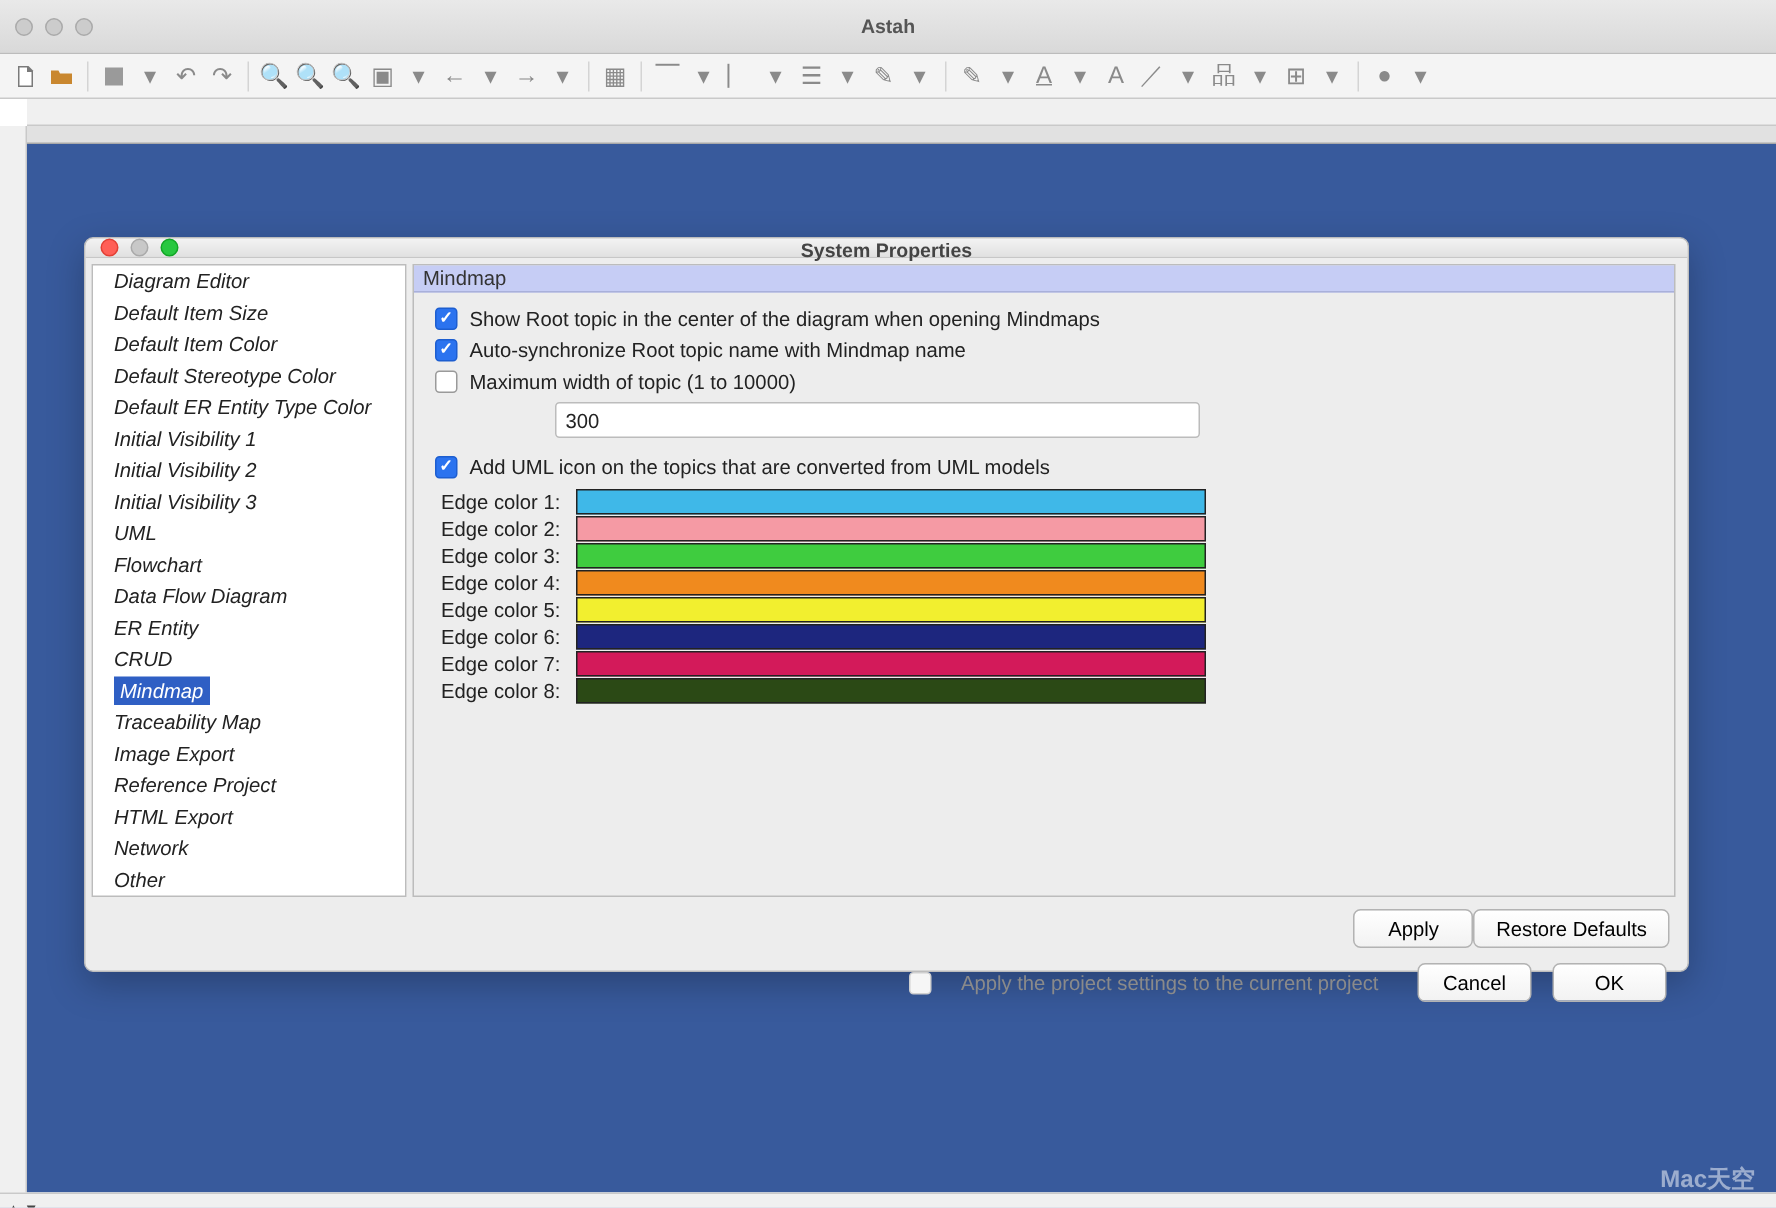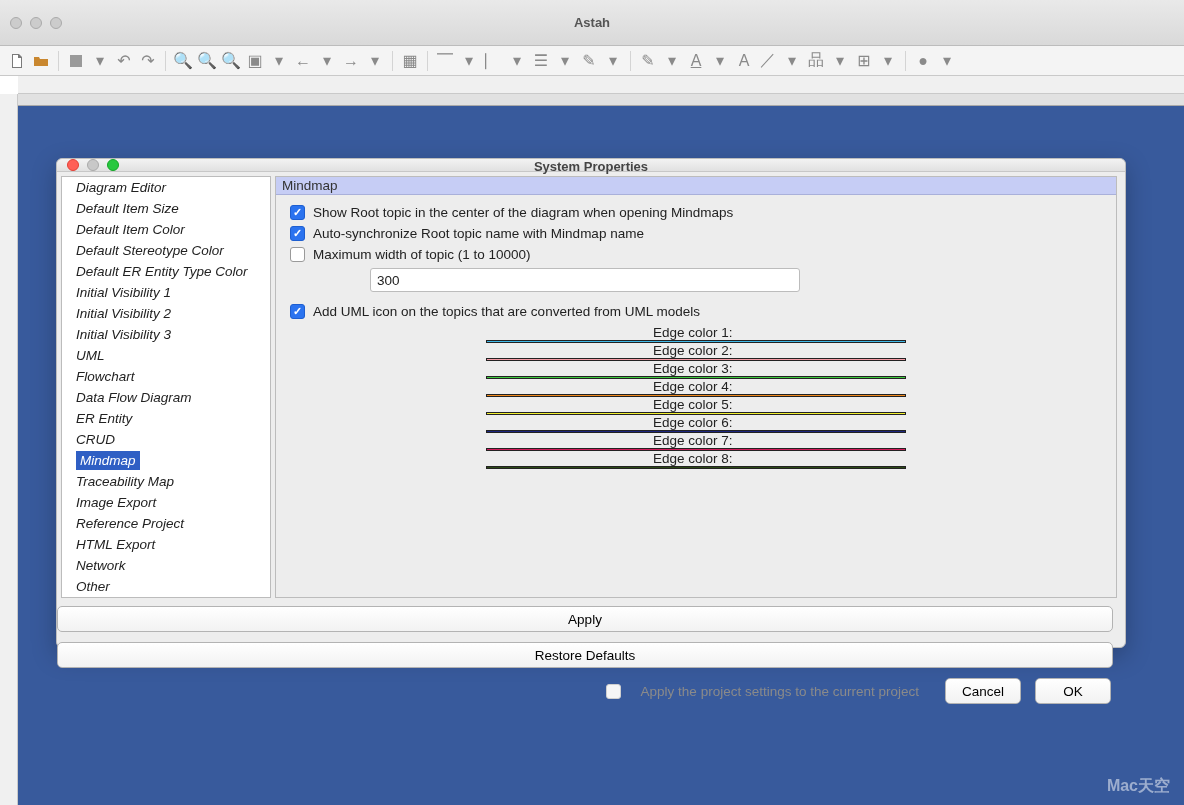--- a/index.html
+++ b/index.html
@@ -1,19 +1,19 @@
 <!DOCTYPE html>
 <html><head>
 <meta charset="utf-8">
 <style>
 * { box-sizing: border-box; margin: 0; padding: 0; font-family: "Helvetica Neue", Arial, sans-serif; }
 body { width: 1184px; height: 805px; background: #fff; overflow: hidden; position: relative; }
 
 
-.main-titlebar { height: 46px; background: linear-gradient(#e9e9e9, #d9d9d9); border-bottom: 1px solid #bcbcbc; display: flex; align-items: center; position: relative; }
+.main-titlebar { height: 36px; background: linear-gradient(#e9e9e9, #d9d9d9); border-bottom: 1px solid #bcbcbc; display: flex; align-items: center; position: relative; }
 .traffic-lights { display: flex; gap: 8px; margin-left: 10px; }
 .tl { width: 12px; height: 12px; border-radius: 50%; background: #ccc; border: 0.5px solid #aaa; }
 .main-title { position: absolute; left: 0; right: 0; text-align: center; font-size: 13px; font-weight: bold; color: #555; }
 
 
 .toolbar { height: 30px; background: #f4f4f4; border-bottom: 1px solid #c9c9c9; display: flex; align-items: center; gap: 6px; padding: 0 8px; }
 .tb-icon { width: 18px; height: 18px; display: inline-flex; align-items: center; justify-content: center; color: #8a8a8a; }
 .tb-sep { width: 1px; height: 20px; background: #d4d4d4; margin: 0 2px; }
 
 
@@ -54,25 +54,25 @@
 .content-body { padding: 10px 14px; font-size: 13.5px; color: #222; }
 
 .chk-row { display: flex; align-items: center; gap: 8px; margin-bottom: 6px; }
 .chk { width: 15px; height: 15px; border-radius: 3px; border: 1px solid #9a9a9a; background: #fff; display: inline-flex; align-items: center; justify-content: center; }
 .chk.checked { background: #2b73ef; border-color: #1d5ed0; }
 .chk.checked::after { content: "✓"; color: #fff; font-size: 11px; font-weight: bold; line-height: 1; }
 
 .num-input { margin: 0 0 12px 80px; width: 430px; height: 24px; border: 1px solid #bcbcbc; background: #fff; border-radius: 3px; padding: 0 6px; font-size: 13.5px; display: flex; align-items: center; }
 
 .color-rows { display: flex; flex-direction: column; gap: 0; }
-.color-row { display: flex; align-items: center; height: 18px; flex-direction: column; }
+.color-row { display: flex; align-items: center; height: 18px; }
 .color-label { width: 90px; text-align: left; font-size: 13.5px; margin-left: 4px; }
 .color-swatch { width: 420px; height: 17px; border: 1px solid #222; }
 
-.btn-row { display: flex; justify-content: flex-end; gap: 10px; padding: 8px 12px 0 0; flex-direction: column; }
+.btn-row { display: flex; justify-content: flex-end; padding: 8px 12px 0 0; }
 .btn { min-width: 130px; height: 26px; border-radius: 5px; border: 1px solid #b3b3b3; background: linear-gradient(#fff,#f2f2f2); font-size: 13.5px; display: flex; align-items: center; justify-content: center; padding: 0 14px; }
 
 .dialog-footer { height: 46px; border-top: none; display: flex; align-items: center; justify-content: flex-end; gap: 14px; padding: 0 14px; }
 .footer-chk-label { font-size: 13.5px; color: #8a8a8a; display: flex; align-items: center; gap: 20px; margin-right: 12px; }
 .footer-chk { width: 15px; height: 15px; border-radius: 3px; border: 1px solid #cfcfcf; background: #f6f6f6; }
 .btn-sm { min-width: 76px; height: 26px; border-radius: 5px; border: 1px solid #b3b3b3; background: linear-gradient(#fff,#f2f2f2); font-size: 13.5px; display: flex; align-items: center; justify-content: center; padding: 0 14px; }
 
 .watermark { position: absolute; right: 14px; bottom: 8px; font-size: 16px; color: rgba(255,255,255,.5); font-weight: 600; }
 </style>
 </head>

